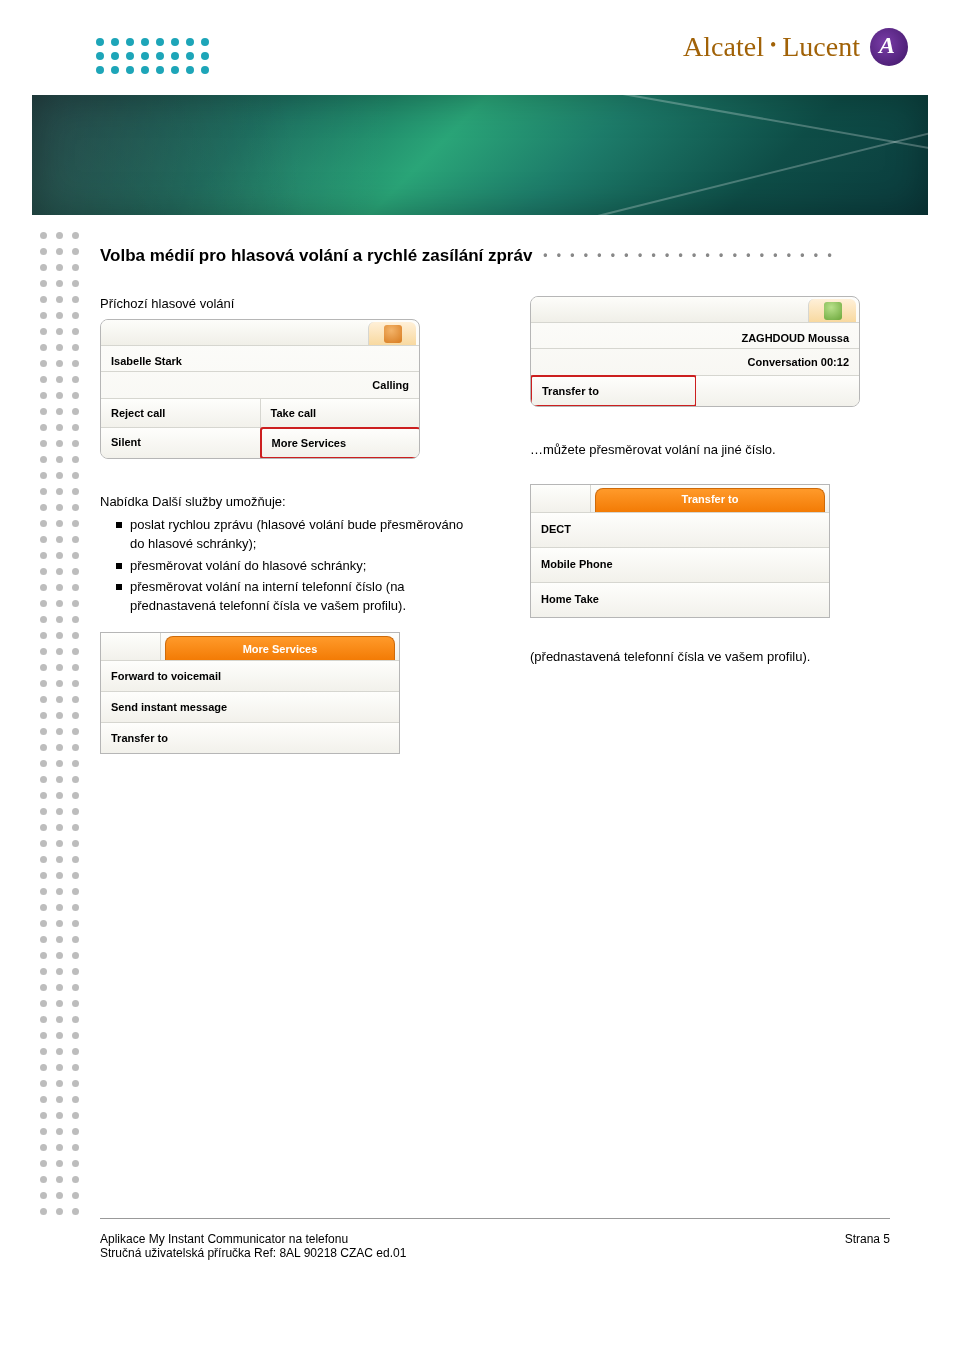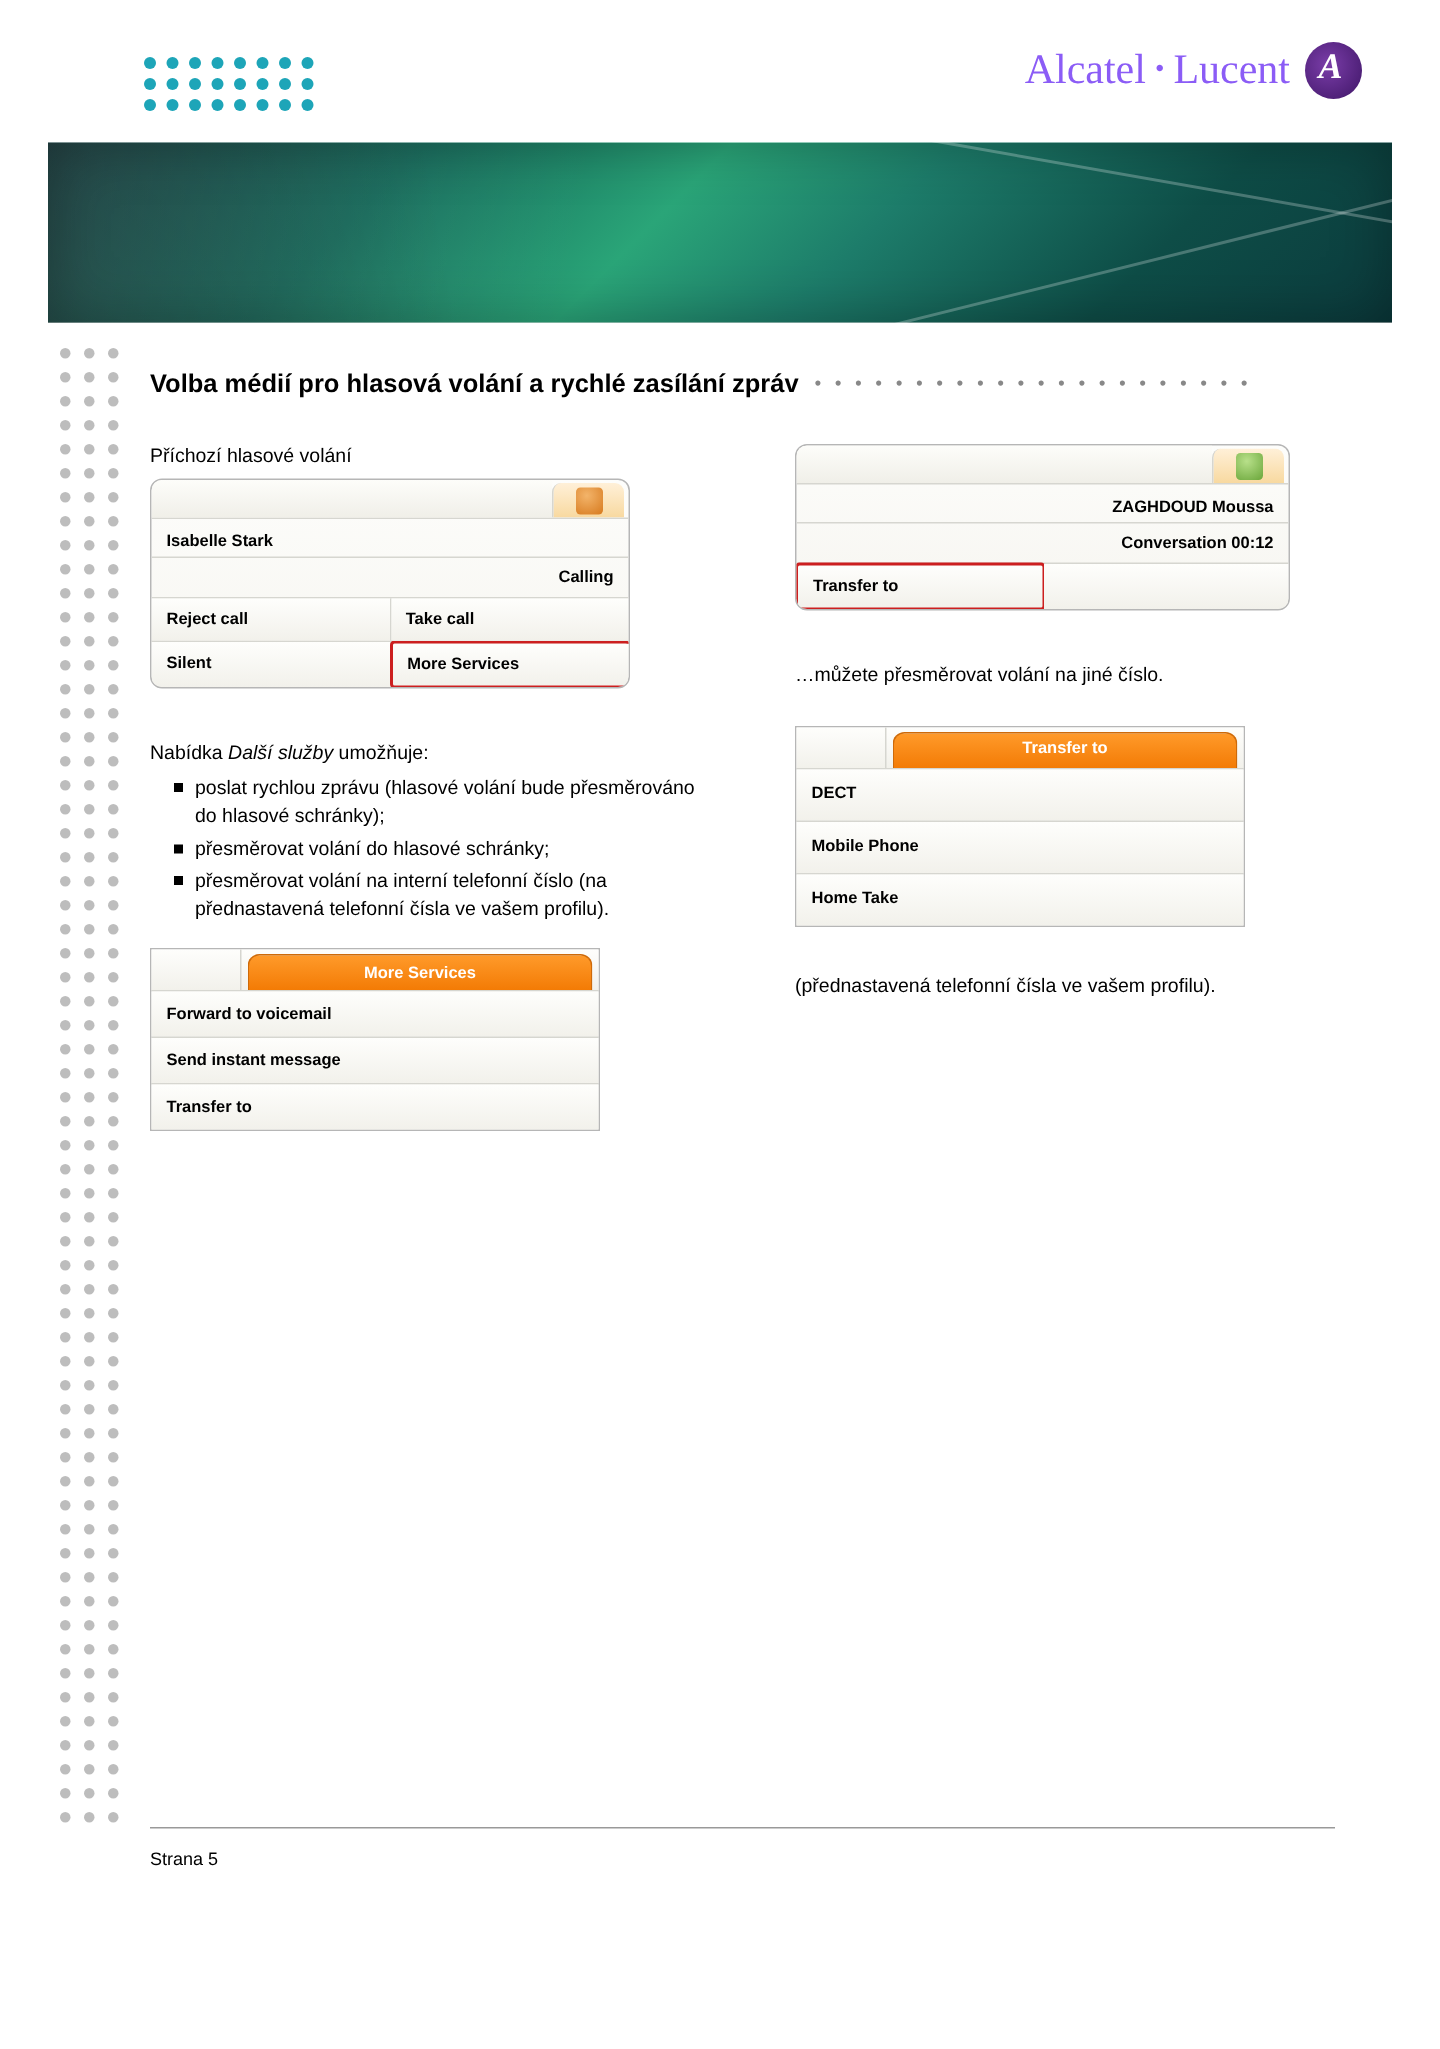--- a/index.html
+++ b/index.html
@@ -28,21 +28,21 @@
     background: #1da5b8;
   }
   .brand {
     position: absolute;
     top: 28px;
     right: 52px;
     display: flex;
     align-items: center;
     font-family: Georgia, 'Times New Roman', serif;
     font-size: 28px;
-    color: #8b5cf6;
+    color: #a16207;
   }
   .brand .dot { margin: 0 6px; font-size: 18px; position: relative; top: -2px; }
   .brand-logo {
     width: 38px; height: 38px; border-radius: 50%;
     background: radial-gradient(circle at 40% 40%, #7a3da8, #4a1d73 80%);
     margin-left: 10px;
     position: relative;
   }
   .brand-logo::after {
     content: "A";
@@ -246,21 +246,21 @@
     padding-left: 14px;
     margin: 3px 0;
   }
   .body-text li::before {
     content: "";
     position: absolute;
     left: 0; top: 6px;
     width: 6px; height: 6px;
     background: #000;
   }
-  .italic { font-style: italic; }
+  .italic { }
 
   .right-block {
     margin-top: 34px;
     font-size: 13px;
     line-height: 1.45;
   }
 
   
   .footer-line {
     position: absolute;
@@ -593,14 +593,18 @@
         </div>
 
         <div style="margin-top:30px;">(přednastavená telefonní čísla ve vašem profilu).</div>
       </div>
     </div>
   </div>
 </div>
 
 <div class="footer-line"></div>
 <div class="footer">
+  <div>
+    <div>Aplikace My Instant Communicator na telefonu</div>
+    <div>Stručná uživatelská příručka Ref: 8AL 90218 CZAC ed.01</div>
+  </div>
   <div>Strana 5</div>
 </div>
 
 </body></html>

